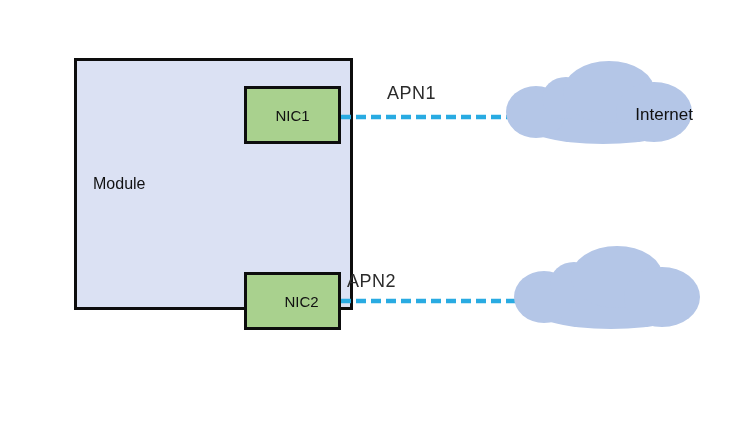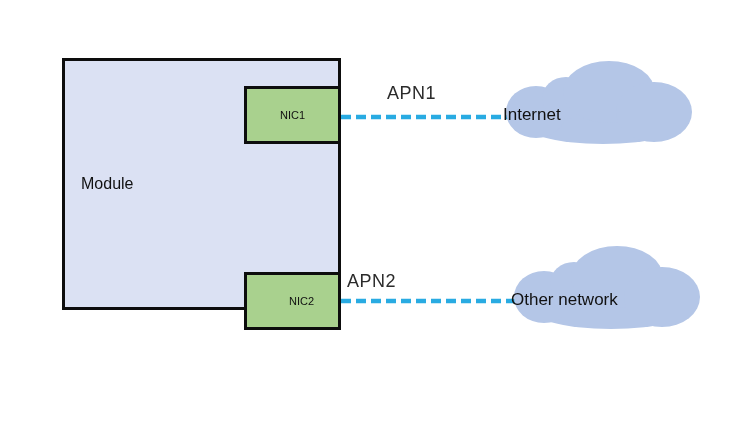--- a/index.html
+++ b/index.html
@@ -10,21 +10,21 @@
   }
   .canvas {
     position: relative;
     width: 740px;
     height: 424px;
     background: #ffffff;
     overflow: hidden;
   }
   .module-box {
     position: absolute;
-    left: 62px;
+    left: 74px;
     top: 58px;
     width: 279px;
     height: 252px;
     box-sizing: border-box;
     background: var(--module-fill, #dbe1f3);
     border: 3px solid var(--border, #0d0d0d);
   }
   .module-label {
     position: absolute;
     left: 16px;
@@ -41,21 +41,21 @@
     box-sizing: border-box;
     background: var(--nic-fill, #a9d18e);
     border: 3px solid var(--border, #0d0d0d);
     display: flex;
     align-items: center;
     justify-content: center;
   }
   .nic-box.nic1 { left: 244px; top: 86px; }
   .nic-box.nic2 { left: 244px; top: 272px; padding-left: 18px; }
   .nic-label {
-    font-size: 11px;
+    font-size: 15px;
     color: #111111;
   }
   .connectors-layer {
     position: absolute;
     left: 0;
     top: 0;
     width: 740px;
     height: 424px;
     pointer-events: none;
   }
@@ -89,21 +89,21 @@
     width: 100%;
     height: 100%;
   }
   .cloud-shape { fill: var(--cloud-fill, #b4c6e7); }
   .cloud-label {
     position: absolute;
     left: 0;
     width: 100%;
     top: 56px;
     transform: translateY(-50%);
-    text-align: left;
+    text-align: right;
     font-size: 17px;
     color: #111111;
     white-space: nowrap;
   }
 </style>
 </head>
 <body>
 
 <div class="canvas">
 
@@ -142,16 +142,15 @@
   <div class="cloud cloud-other">
     <svg viewBox="0 0 190 86" xmlns="http://www.w3.org/2000/svg">
       <g class="cloud-shape">
         <ellipse cx="100" cy="61" rx="86" ry="24"></ellipse>
         <ellipse cx="33" cy="53" rx="30" ry="26"></ellipse>
         <ellipse cx="63" cy="39" rx="24" ry="21"></ellipse>
         <ellipse cx="106" cy="33" rx="46" ry="31"></ellipse>
         <ellipse cx="151" cy="53" rx="38" ry="30"></ellipse>
       </g>
     </svg>
-    <div class="cloud-label">Other network</div>
   </div>
 
 </div>
 
 </body></html>

